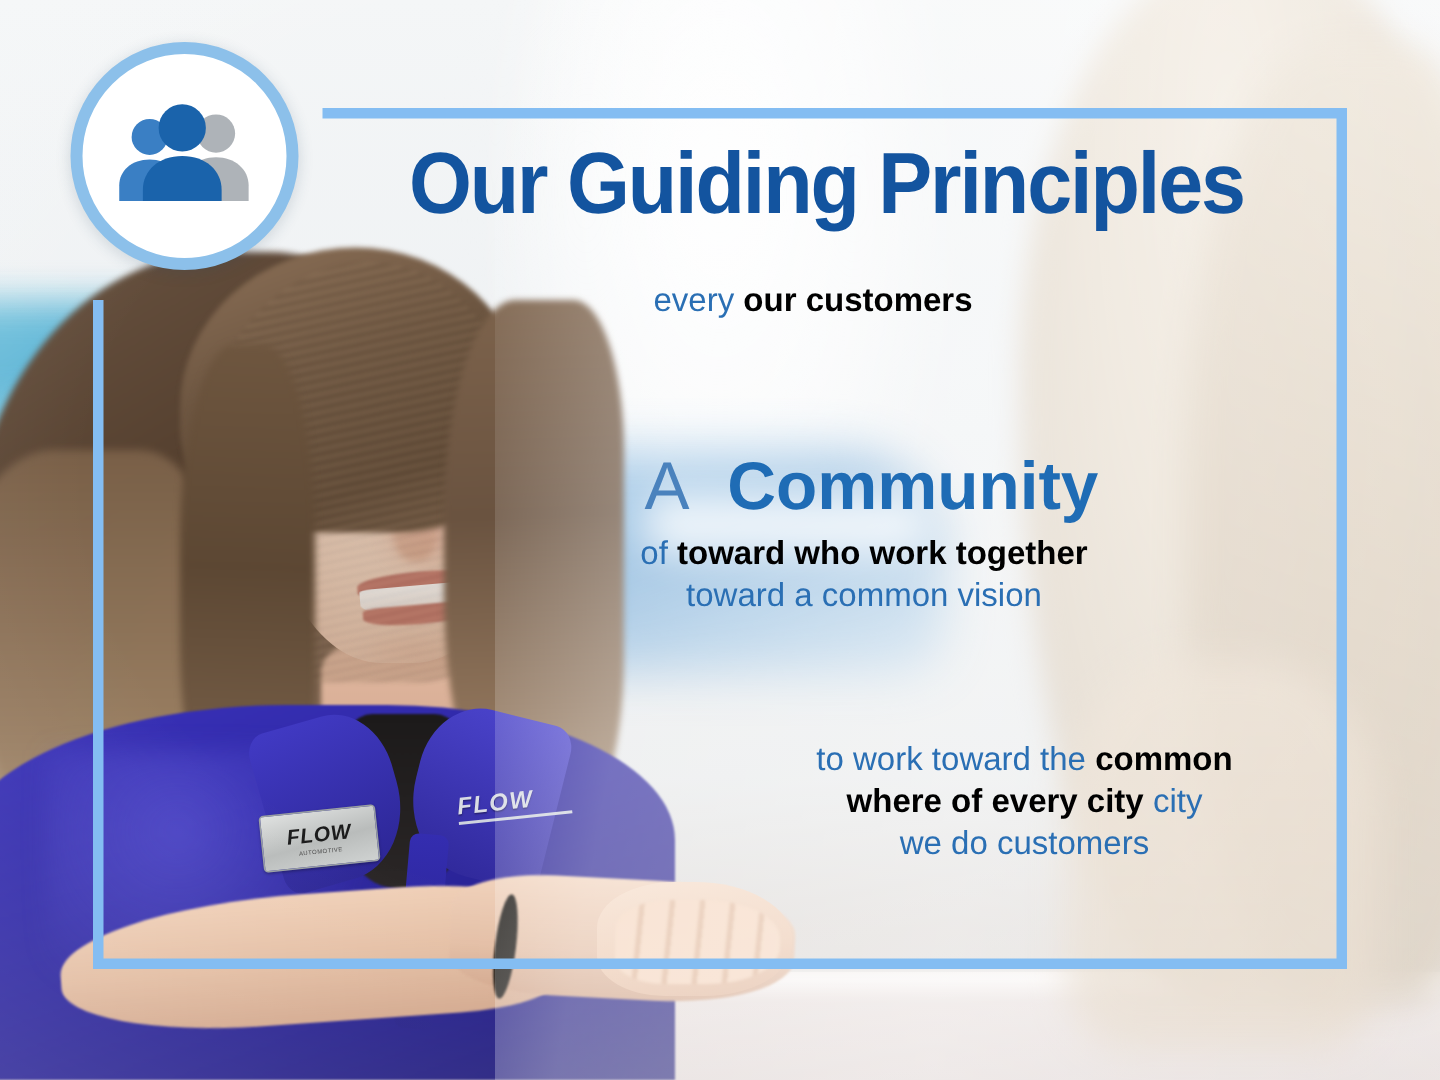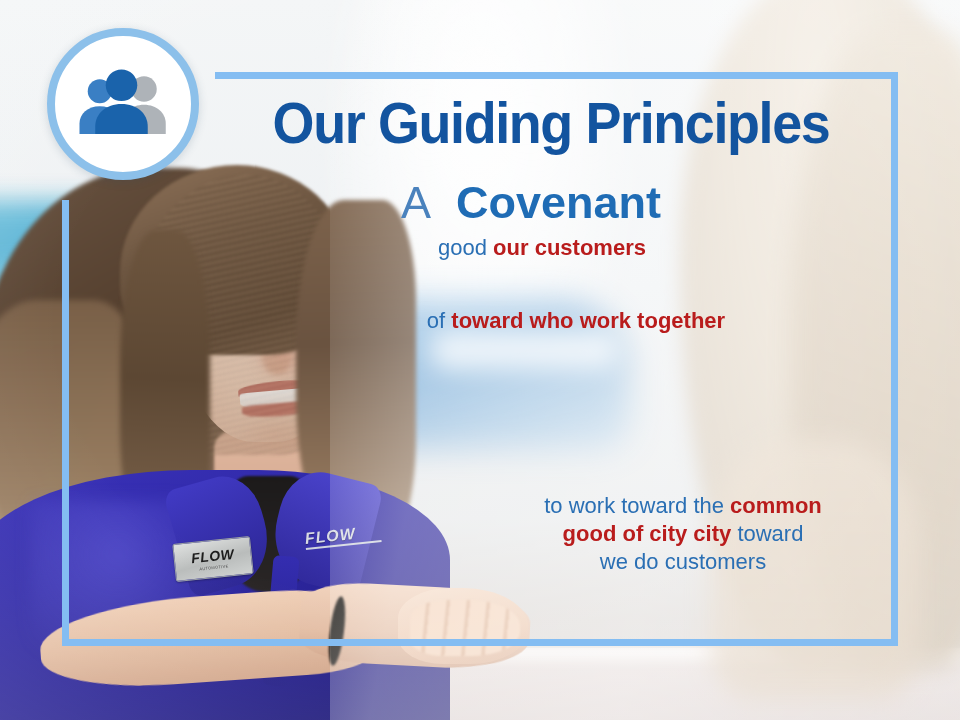--- a/index.html
+++ b/index.html
@@ -369,21 +369,21 @@
   }
   .p-head .art{ font-weight:300; color:#4a82bd; }
   .p-head .word{ font-weight:bold; color:#1f6cb5; }
 
   .p-sub{
     font-size:22px; line-height:1.28;
     color:#2a6fb4;
     font-weight:normal;
     margin-top:7px;
   }
-  .p-sub b{ font-weight:bold; color:#b91c1c; }
+  .p-sub b{ font-weight:bold; color:#000000; }
 
   
   .p1 .p-head{ text-align:center; padding-right:40px; }
   .p1 .p-sub { text-align:center; padding-right:18px; }
   .p2 .p-head{ text-align:center; padding-left:60px; }
   .p2 .p-sub { text-align:center; padding-left:50px; }
   .p3 .p-head{ text-align:center; padding-left:130px; }
   .p3 .p-sub { text-align:center; padding-left:158px;margin-top:32px; }
   .p3 .p-sub{ width:560px; margin-left:auto; margin-right:0; }
 </style>
@@ -477,37 +477,38 @@
       <circle cx="62" cy="23" r="21" fill="#1a63ab"></circle>
       <path d="M62 48c-21 0-35 13-35 30v10h70V78c0-17-14-30-35-30z" fill="#1a63ab"></path>
     </svg>
   </div>
 
   <div class="content">
 
     <div class="title">Our Guiding Principles</div>
 
     <div class="principle p1">
+      <div class="p-sub">
+        <span>every </span><b>our customers</b>
+      </div>
+    </div>
+
+    <div class="principle p2">
       <div class="p-head">
         <span class="art">A&nbsp;</span>
-        <span class="word">Covenant</span>
+        <span class="word">Community</span>
       </div>
       <div class="p-sub">
-        <span>good </span><b>our customers</b>
-      </div>
-    </div>
-
-    <div class="principle p2">
-      <div class="p-sub">
         <span>of </span><b>toward who work together</b><br>
+        <span>toward a common vision</span>
       </div>
     </div>
 
     <div class="principle p3">
       <div class="p-sub">
         <span>to work toward the </span><b>common</b><br>
-        <b>good of city city</b><span> toward</span><br>
+        <b>where of every city</b><span> city</span><br>
         <span>we do customers</span>
       </div>
     </div>
 
   </div>
 </div>
 
 </body></html>

